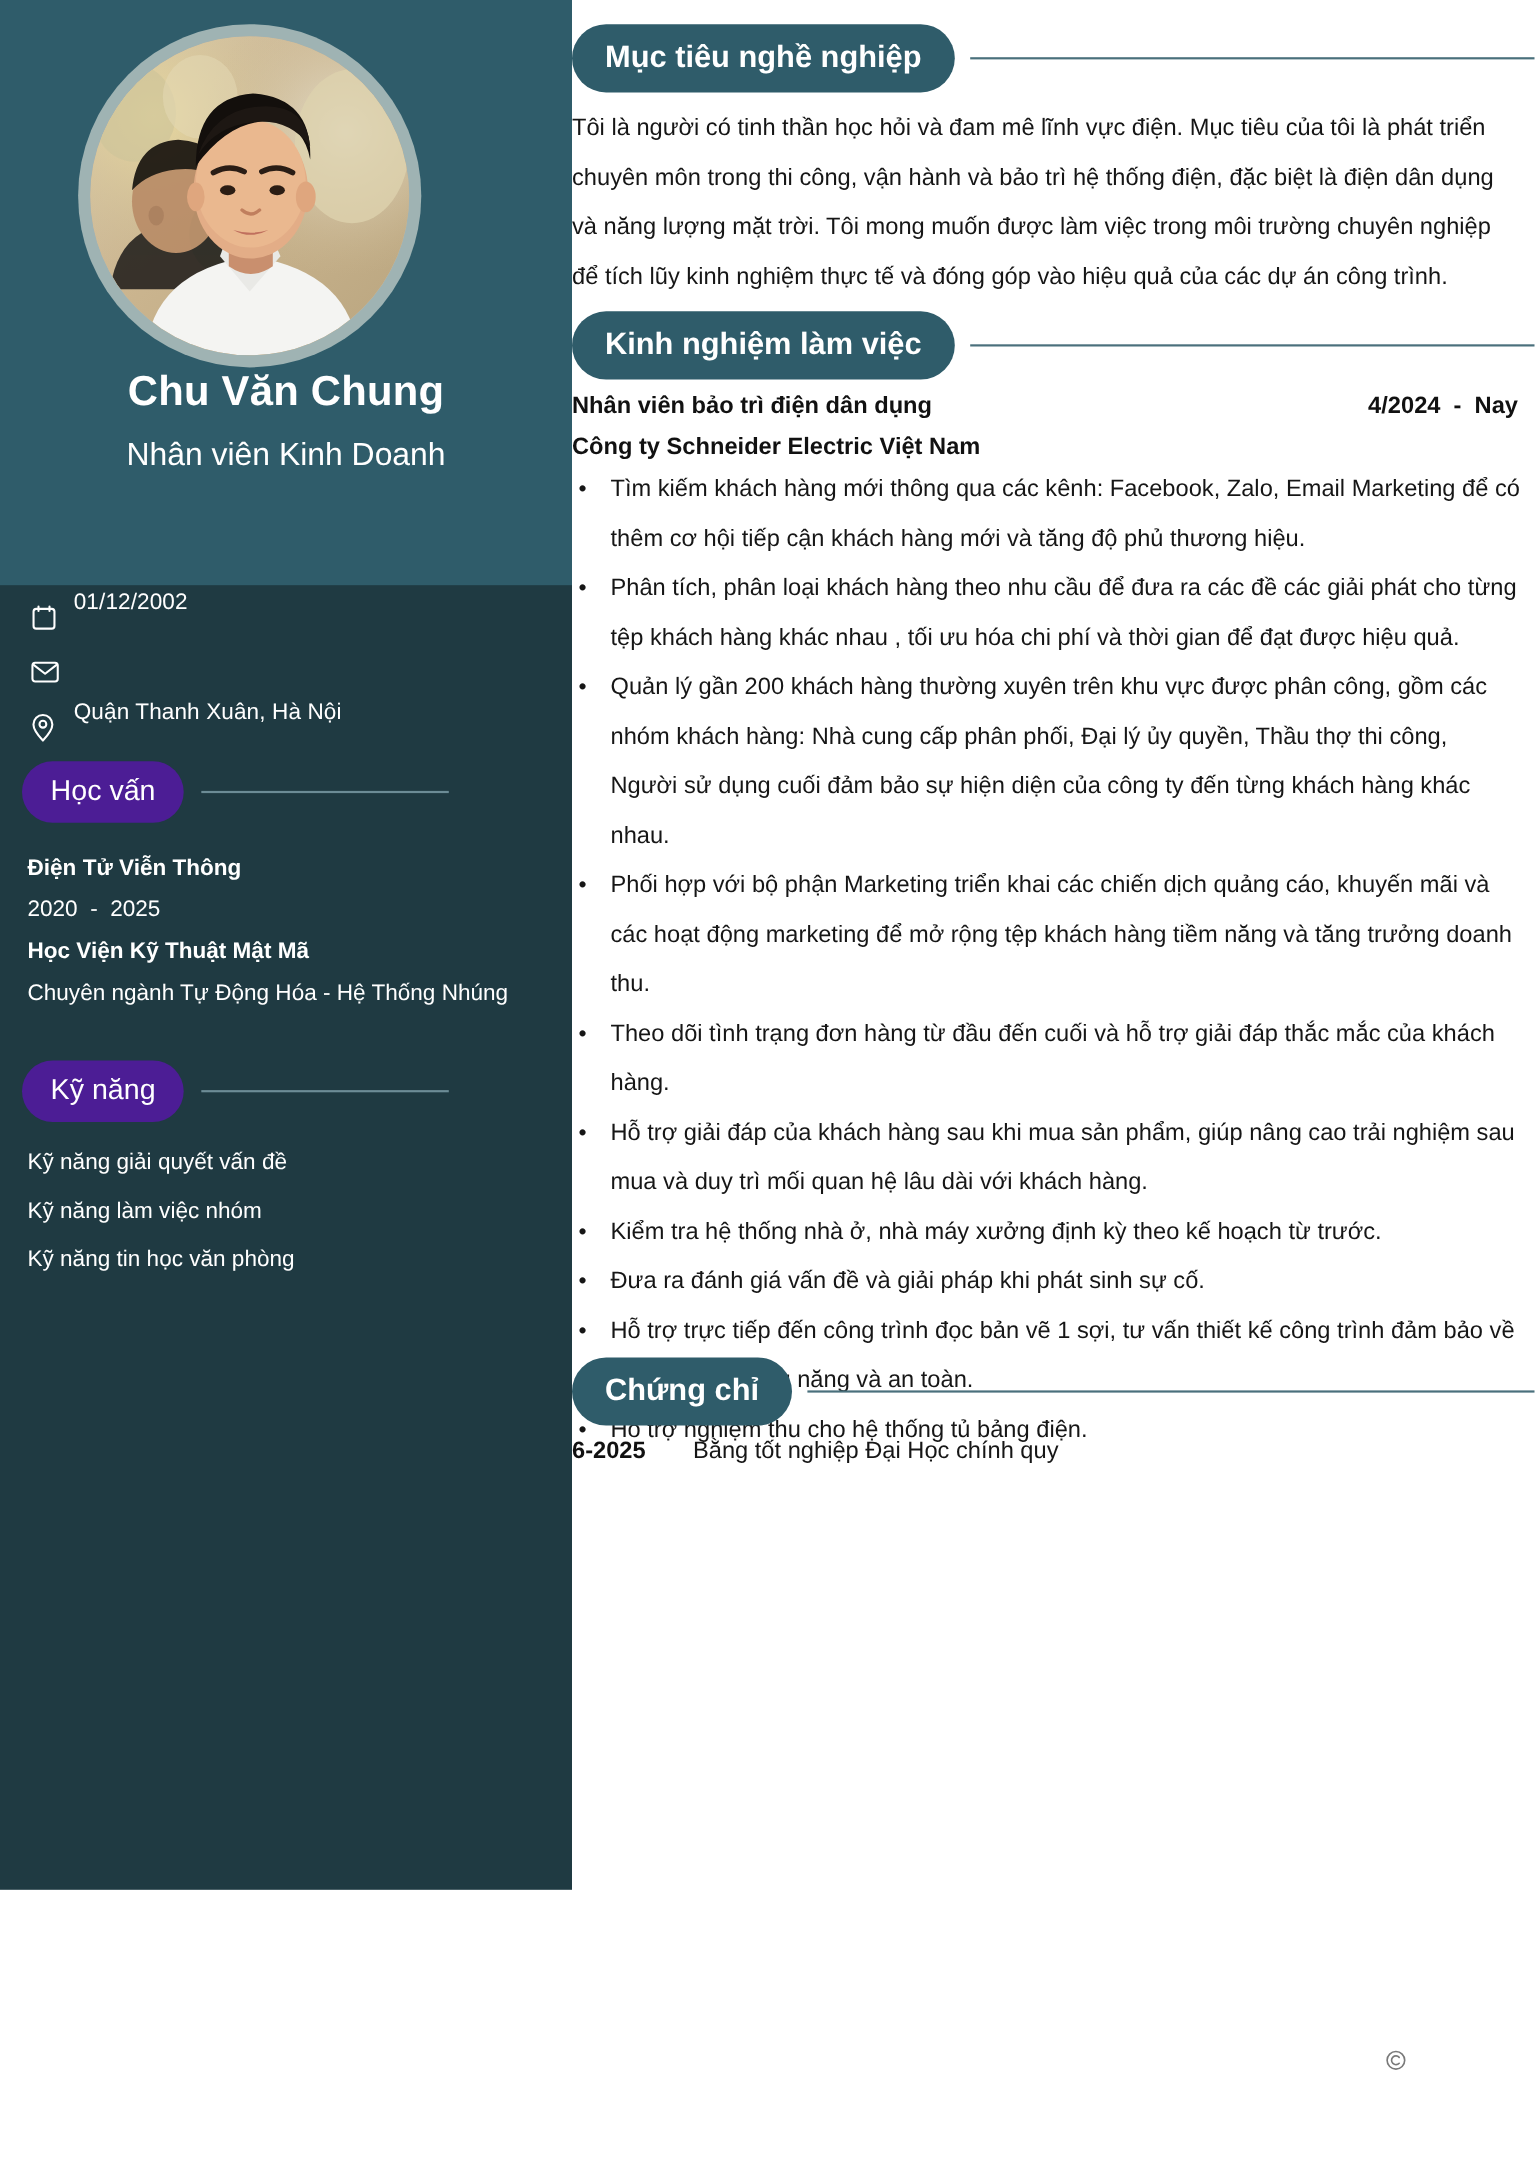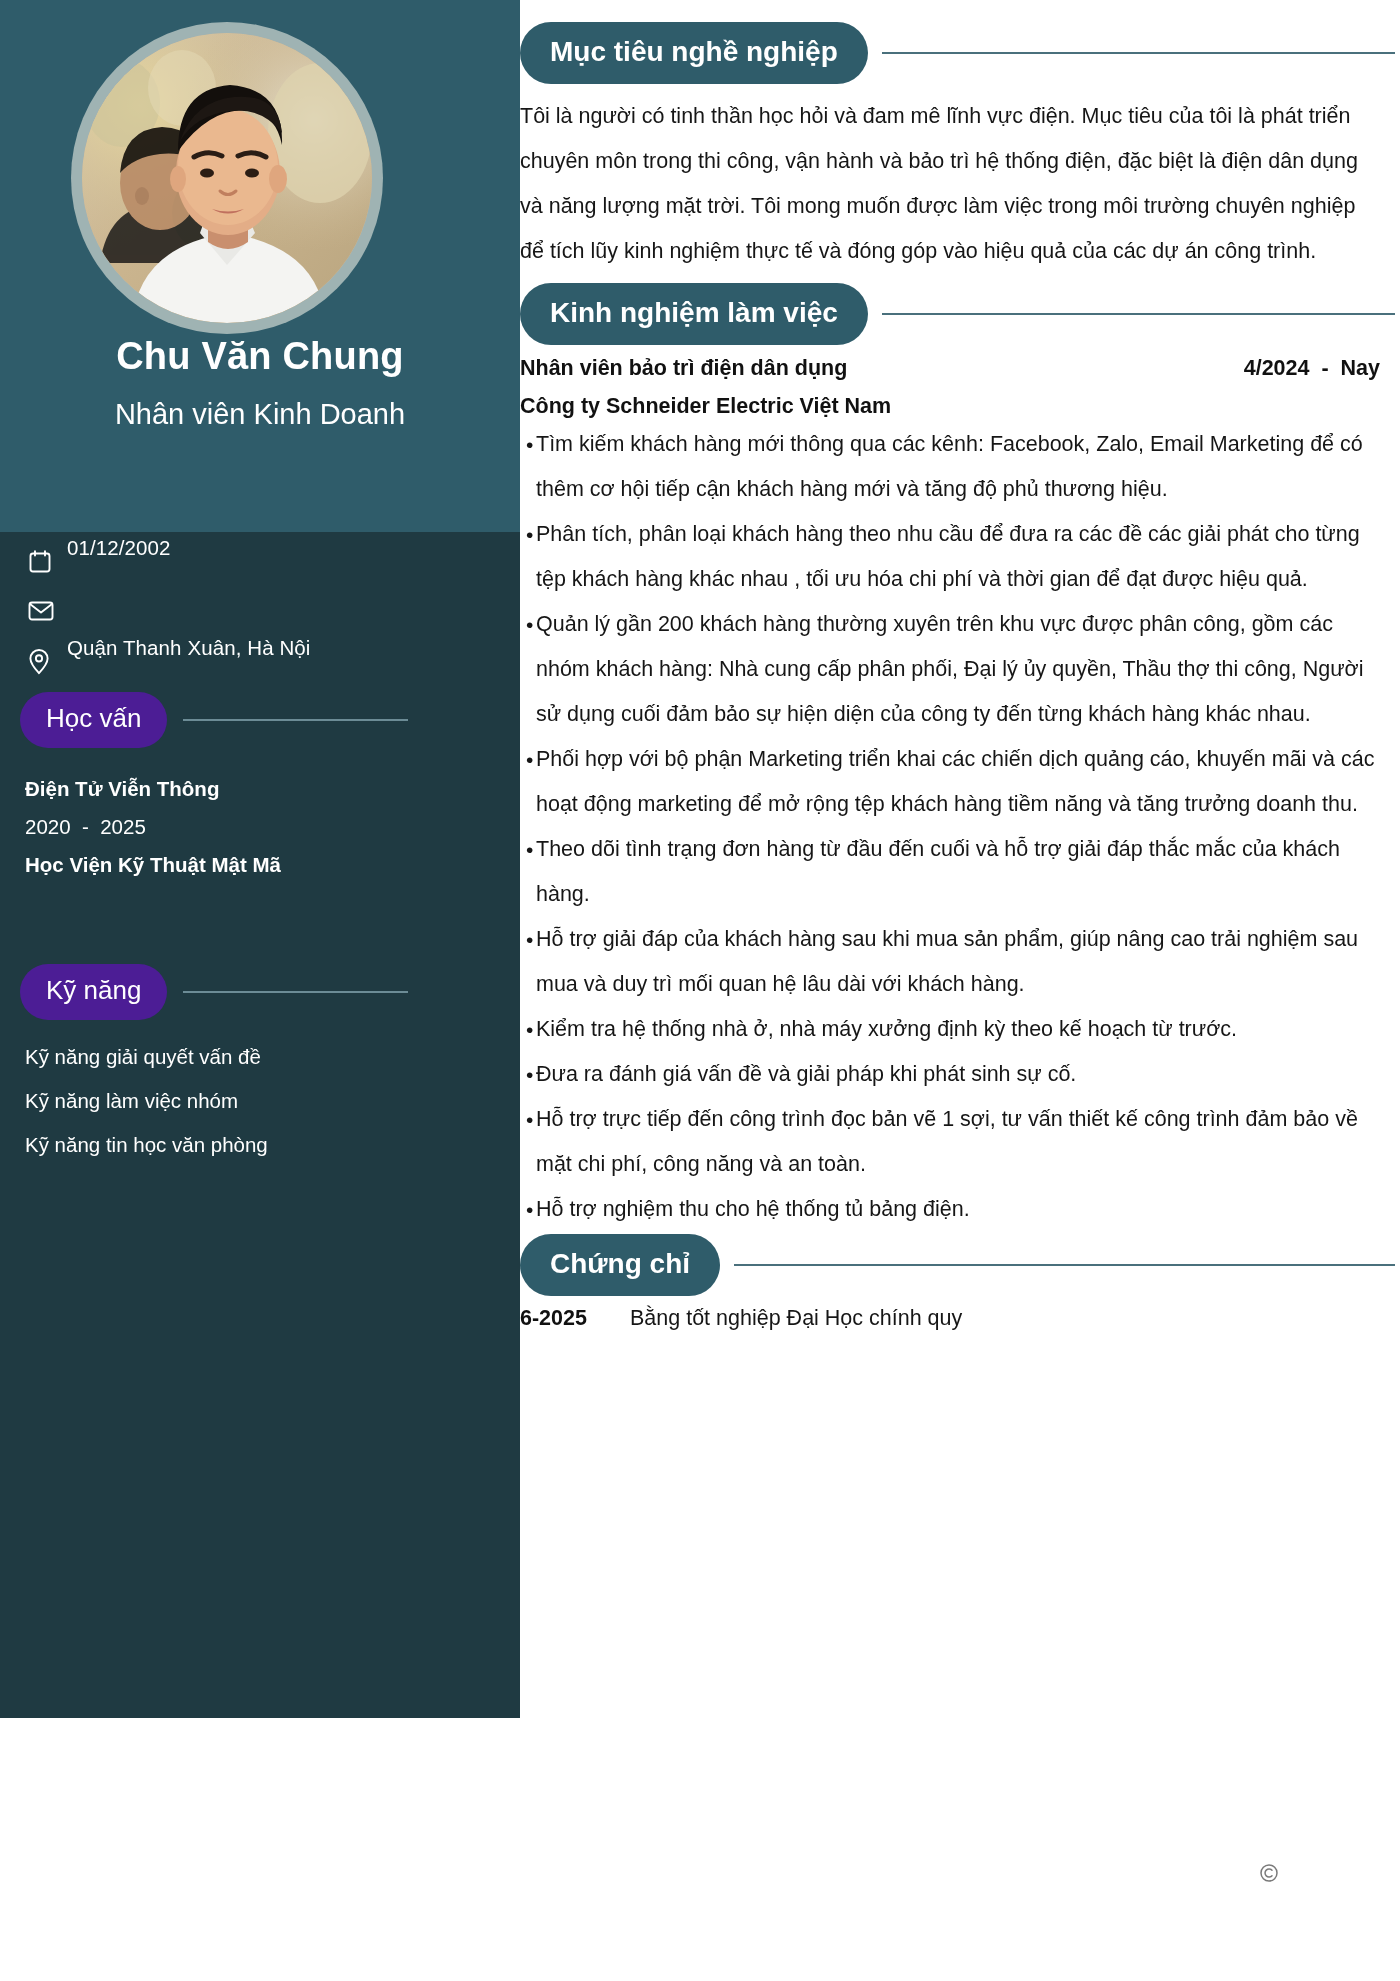--- a/index.html
+++ b/index.html
@@ -226,21 +226,21 @@
   .bullets {
     position: absolute;
     left: 0;
     width: 862px;
     margin: 0;
     padding: 0;
     list-style: none;
   }
   .bullets li {
     position: relative;
-    padding-left: 16px;
+    padding-left: 35px;
     font-size: 21.5px;
     line-height: 45px;
     color: #161616;
   }
   .bullets li::before {
     content: "•";
     position: absolute;
     left: 6px;
     top: 0;
     font-size: 21px;
@@ -375,20 +375,21 @@
 
     <div class="sb-section" style="top:692px;">
       <div class="sb-pill">Học vấn</div>
       <div class="sb-rule"></div>
     </div>
 
     <div class="sb-body" style="top:770px;">
       <div class="ln bold">Điện Tử Viễn Thông</div>
       <div class="ln">2020  -  2025</div>
       <div class="ln bold">Học Viện Kỹ Thuật Mật Mã</div>
+      <div class="ln">Chuyên ngành Tự Động Hóa - Hệ Thống Nhúng</div>
     </div>
 
     <div class="sb-section" style="top:964px;">
       <div class="sb-pill">Kỹ năng</div>
       <div class="sb-rule"></div>
     </div>
 
     <div class="sb-body" style="top:1035px;">
       <div class="skill-item">Kỹ năng giải quyết vấn đề</div>
       <div class="skill-item">Kỹ năng làm việc nhóm</div>

